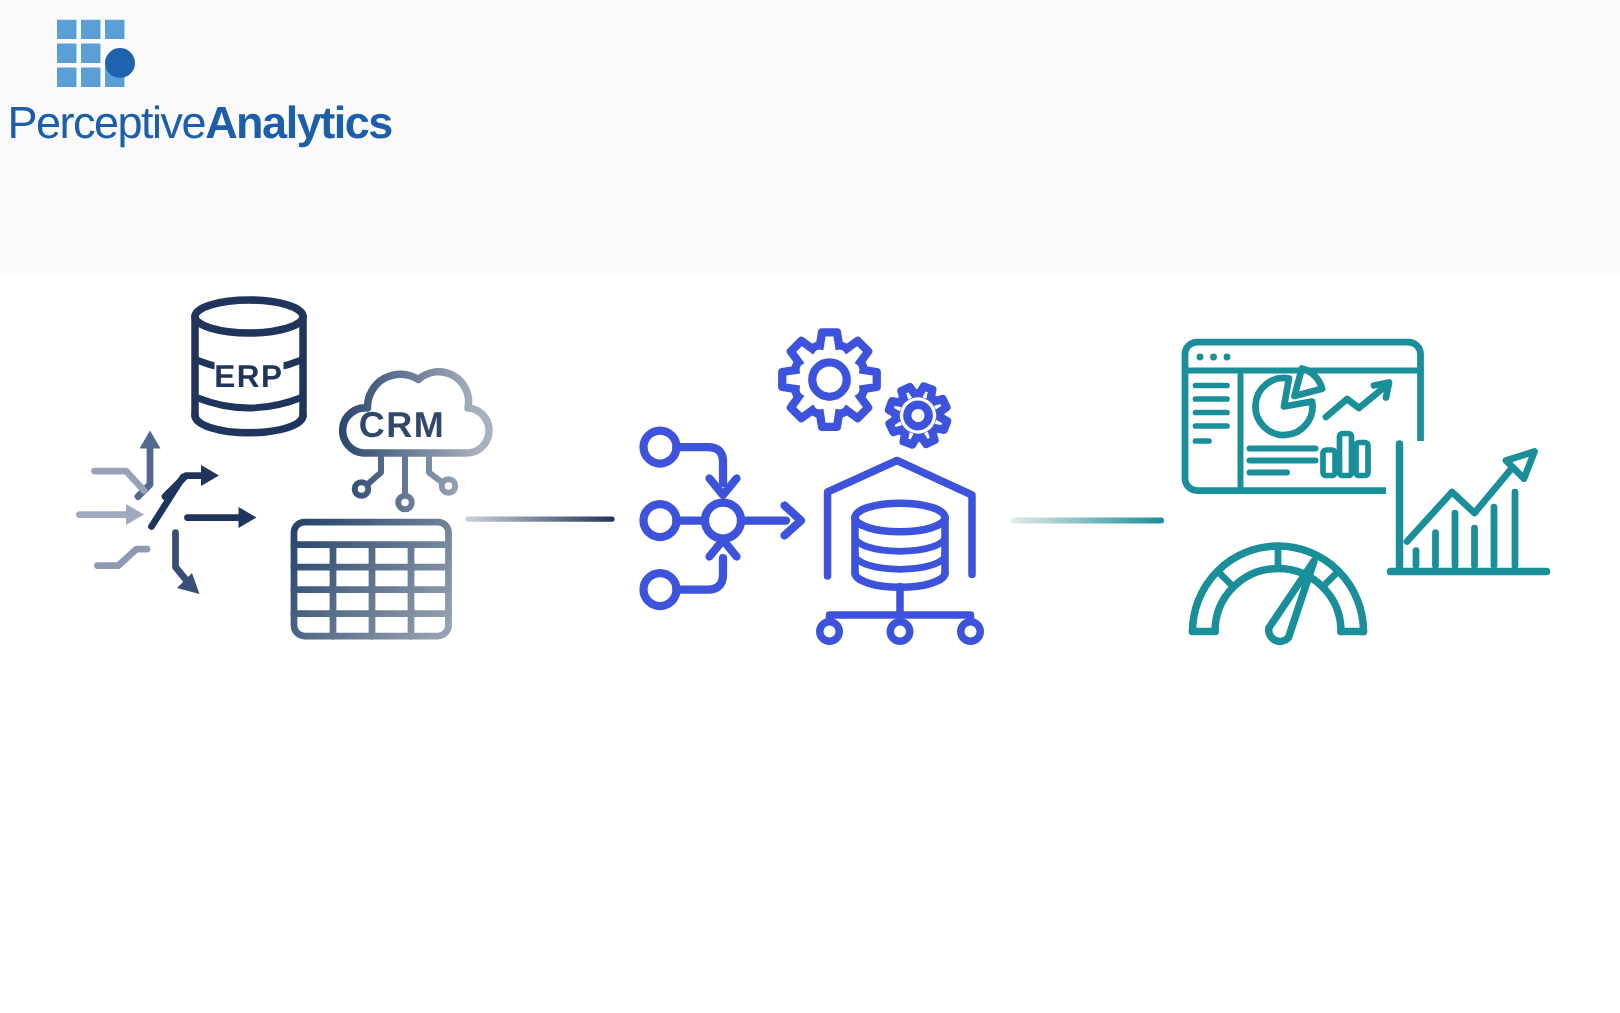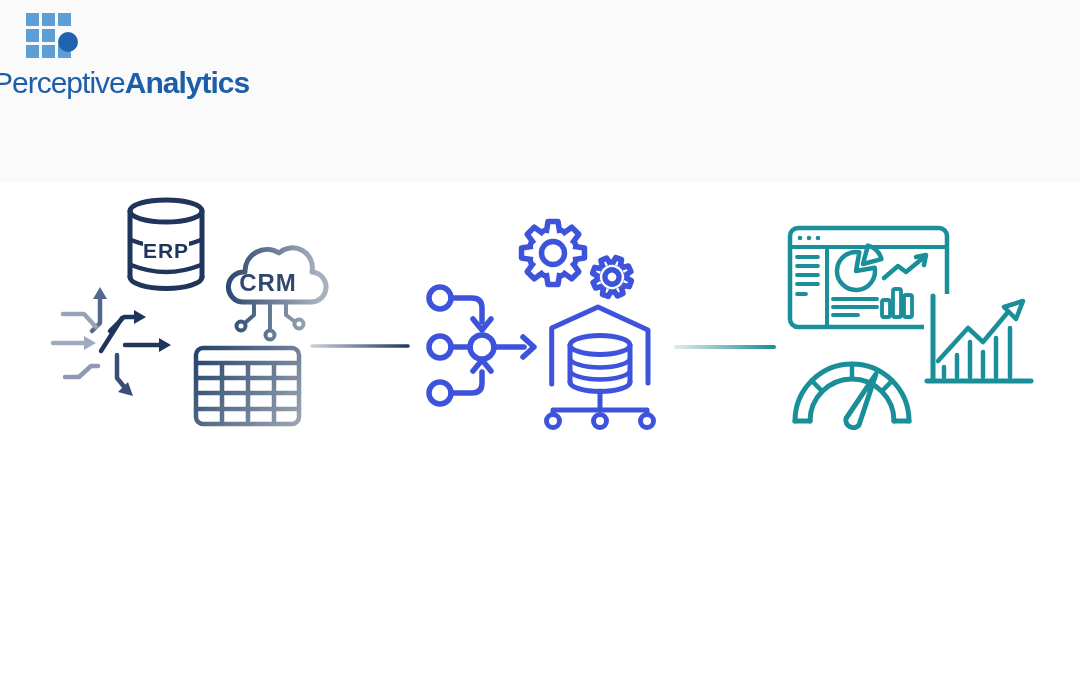--- a/index.html
+++ b/index.html
@@ -1,19 +1,19 @@
 <!DOCTYPE html>
 <html style="--background: #ffffff; --band: #fafafb; --navy: #20355c; --navy_mid: #54688e; --steel_light: #9aa5bd; --gradient_gray: #a7b0bd; --blue: #3e53dc; --teal: #1a8f9a; --logo_square: #5c9fd6; --logo_dot: #1f62ad; --logo_text: #1c5ea9;"><head>
 <meta charset="utf-8">
 <style>
   html,body{margin:0;padding:0;}
   body{width:1080px;height:675px;background:var(--background,#fff);overflow:hidden;
        font-family:"Liberation Sans",sans-serif;position:relative;}
   .band{position:absolute;left:0;top:0;width:1080px;height:183px;background:var(--band,#fafafb);}
-  .logo{position:absolute;left:0;top:0;width:300px;height:115px;}
+  .logo{position:absolute;left:12px;top:0;width:300px;height:115px;}
   .logo-mark{position:absolute;left:26px;top:13px;}
   .logo-text{position:absolute;left:-7px;top:66px;font-size:30px;letter-spacing:-1px;
              color:var(--logo_text,#1c5ea9);white-space:nowrap;}
   .logo-text .bold{font-weight:bold;}
   .diagram{position:absolute;left:0;top:0;}
   svg text{font-family:"Liberation Sans",sans-serif;}
   .erp-t,.crm-t{font-weight:bold;fill:var(--navy,#20355c);}
   .erp-t{font-size:21px;letter-spacing:1px;}
   .crm-t{font-size:24px;letter-spacing:1px;fill:#31486d;}
   .ln{fill:none;stroke-linecap:round;stroke-linejoin:round;}

